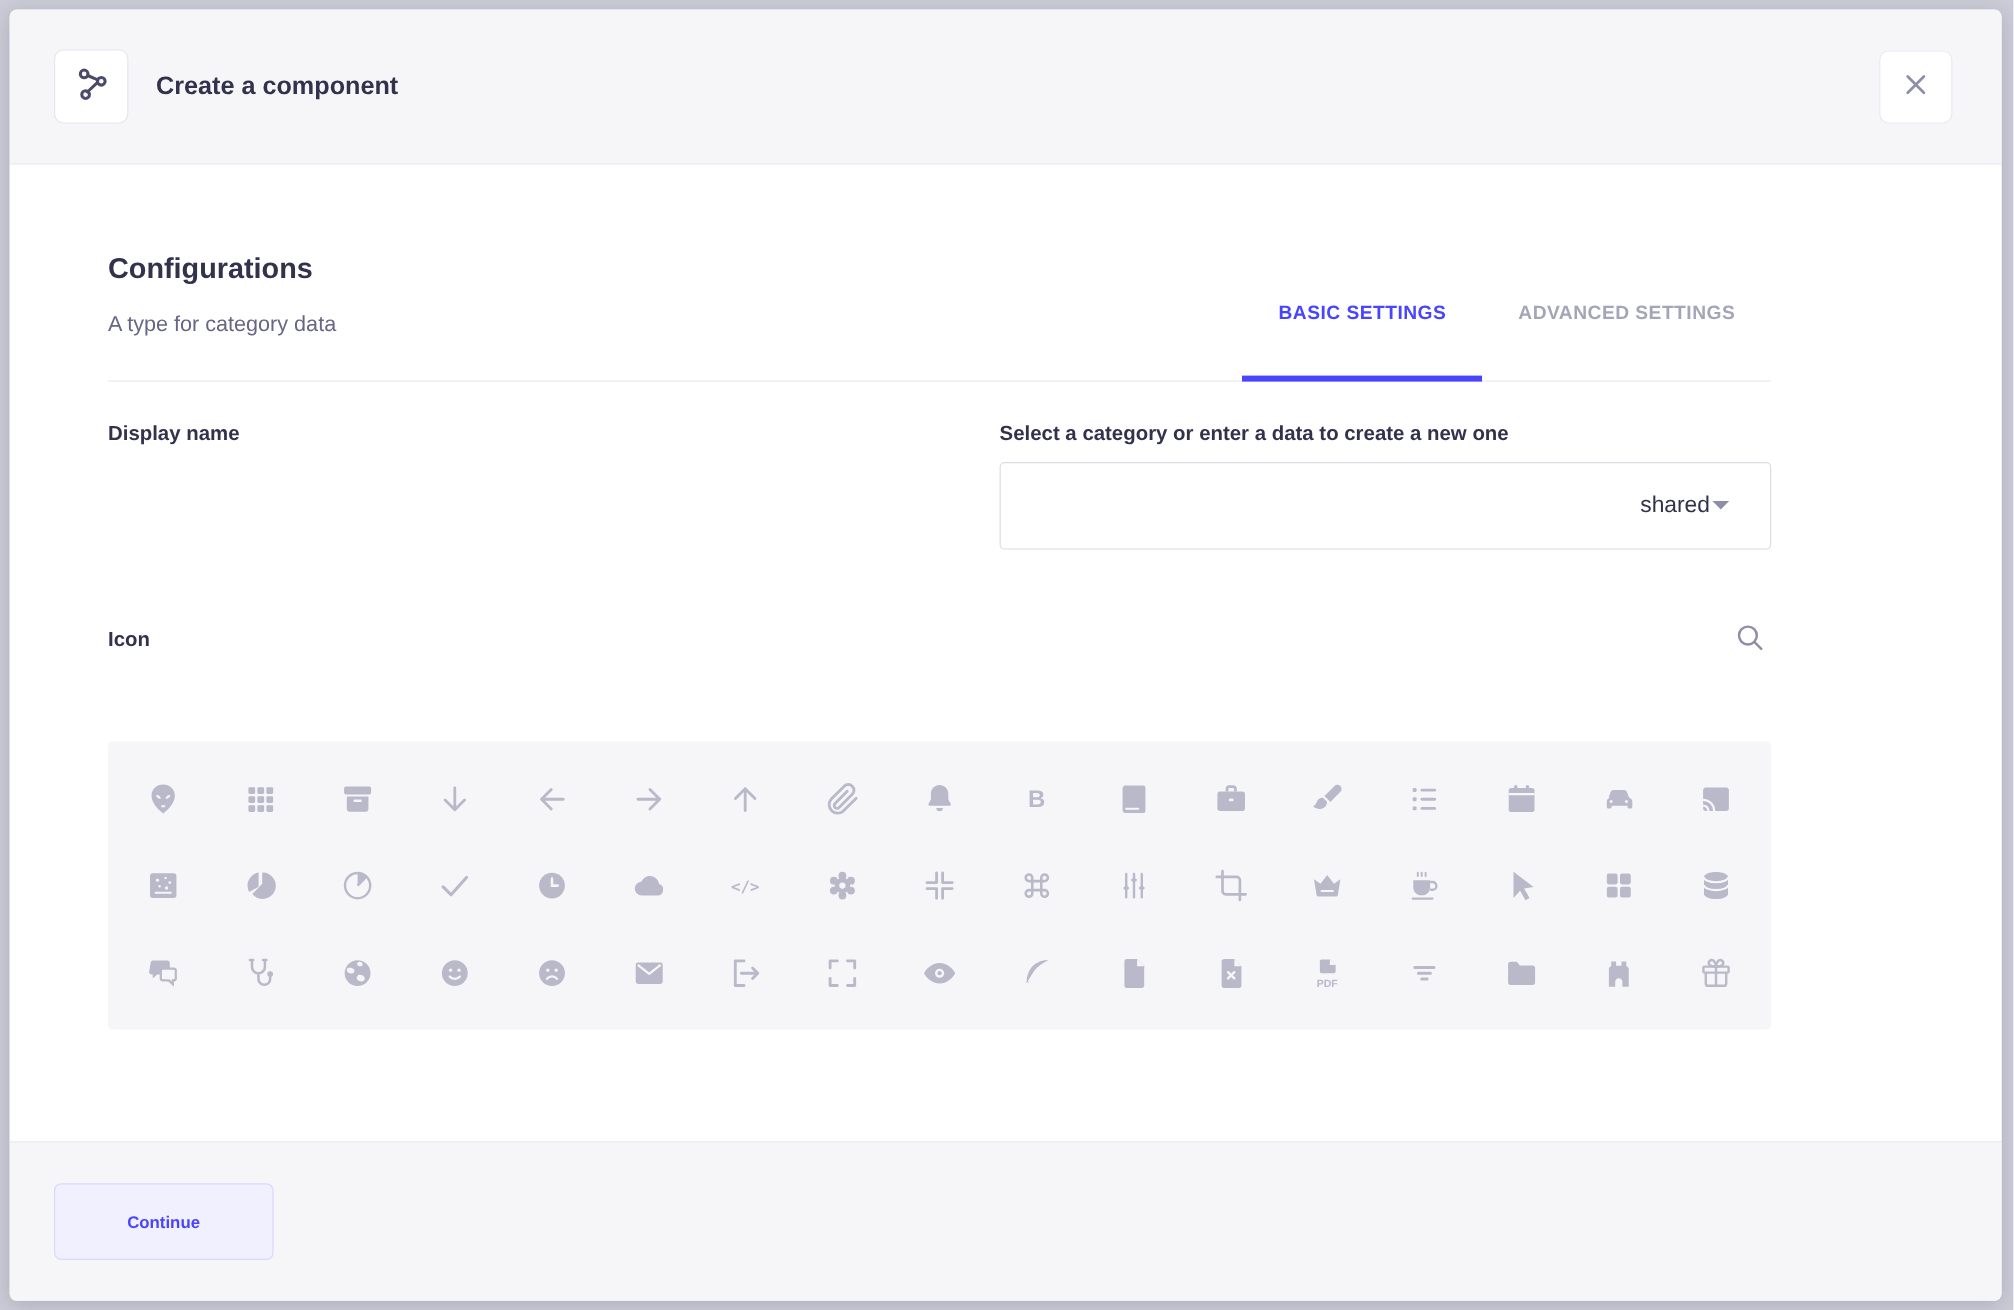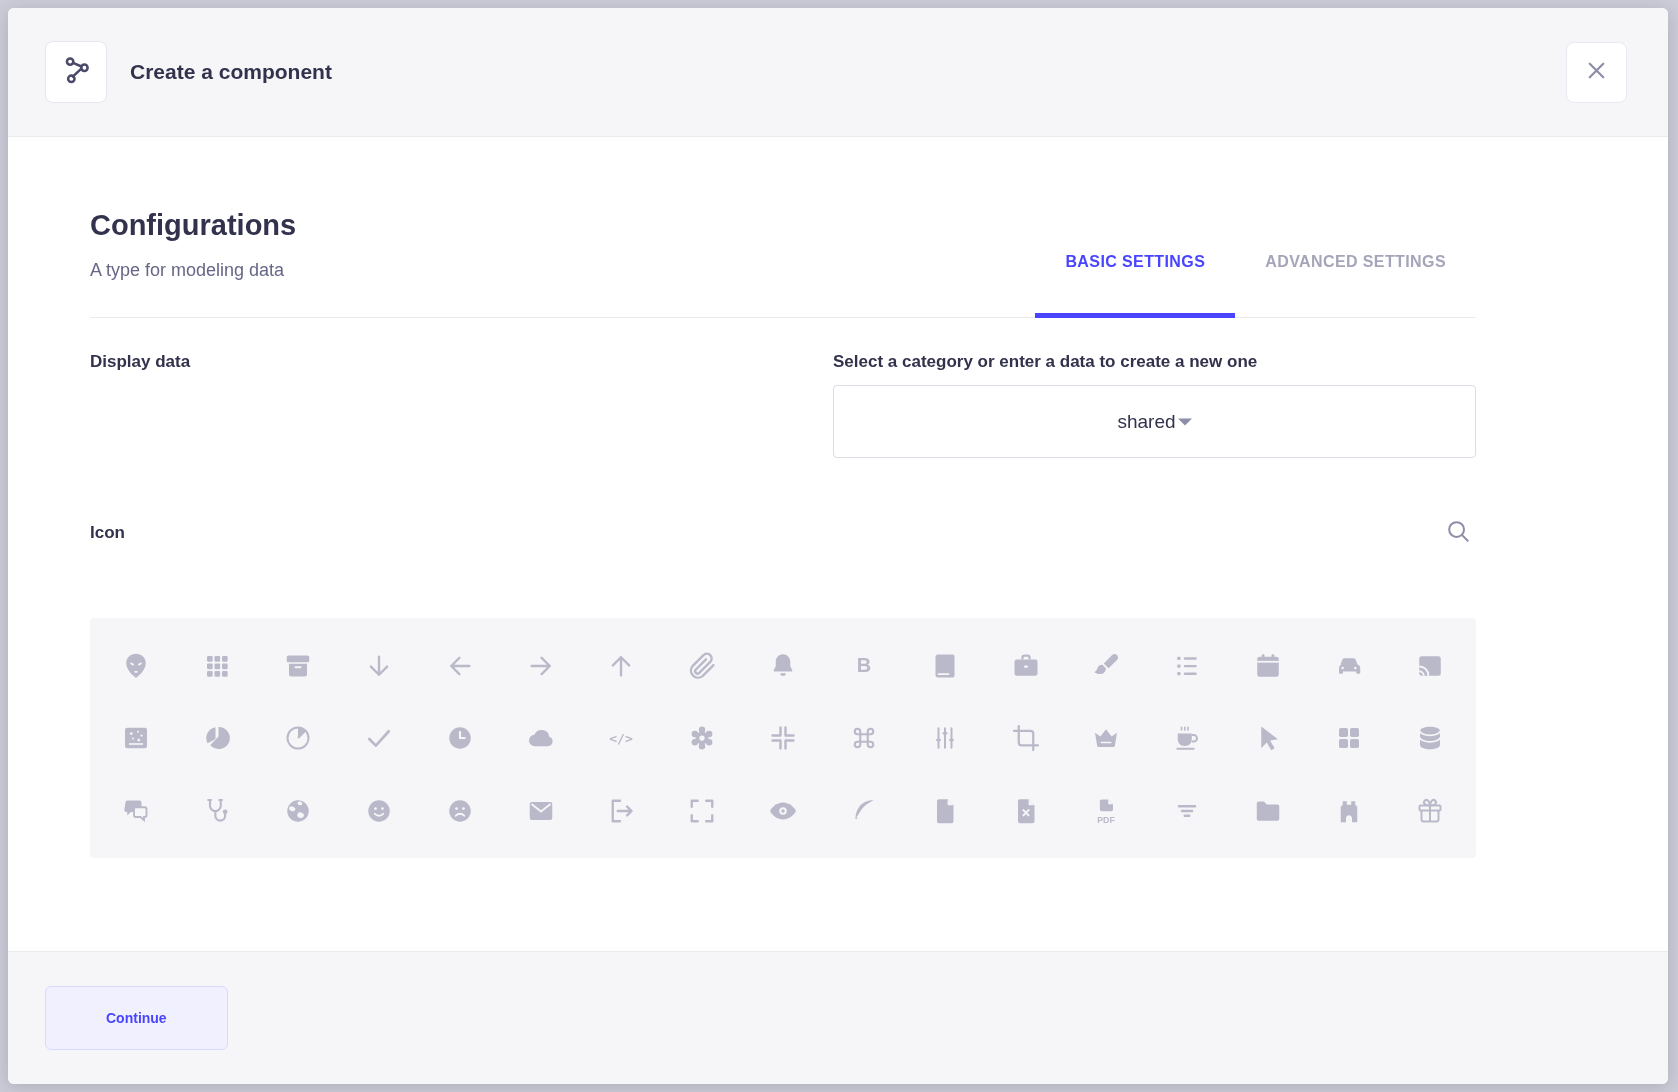--- a/index.html
+++ b/index.html
@@ -28,40 +28,40 @@
   .btn-close{
     margin-left:auto;width:61px;height:61px;background:#fff;border:1px solid #e9e9f2;border-radius:8px;
     display:flex;align-items:center;justify-content:center;cursor:pointer;padding:0;
   }
   
   .modal-body{position:absolute;top:130px;left:0;right:0;bottom:133px;background:#fff;}
   .headline-row{
     position:absolute;left:82px;top:0;width:1386px;height:180px;
     border-bottom:1px solid var(--c-divider,#eaeaef);box-sizing:border-box;
   }
-  .page-heading{position:absolute;left:0;top:70px;font-size:29px;line-height:34px;font-weight:700;color:var(--c-text,#32324d);}
+  .page-heading{position:absolute;left:0;top:70px;font-size:24px;line-height:34px;font-weight:700;color:var(--c-text,#32324d);}
   .page-subheading{position:absolute;left:0;top:122px;font-size:18px;color:var(--c-muted,#666687);}
   .tabs{position:absolute;right:0;bottom:0;top:0;display:flex;align-items:flex-end;}
   .tab{position:relative;padding:0 30px 46px;font-size:16px;font-weight:700;letter-spacing:.4px;cursor:pointer;white-space:nowrap;}
   .tab.active{color:var(--c-accent,#4945ff);}
   .tab.active::after{content:"";position:absolute;left:0;right:0;bottom:-1px;height:5px;background:var(--c-accent,#4945ff);}
   .tab.inactive{color:var(--c-tab-inactive,#a5a5ba);}
   .field{position:absolute;top:214px;}
   .field-display-name{left:82px;width:718px;}
   .field-category{left:825px;width:643px;}
   .field-label{font-size:17px;font-weight:700;color:var(--c-text,#32324d);display:block;margin-bottom:13px;white-space:nowrap;}
   .text-input{
     box-sizing:border-box;width:100%;height:73px;border:1px solid var(--c-border,#dcdce4);border-radius:4px;
     background:#fff;padding:0 34px;font-size:19px;color:var(--c-text,#32324d);outline:none;
     font-family:"Liberation Sans",sans-serif;
   }
   .select{
     box-sizing:border-box;width:100%;height:73px;border:1px solid var(--c-border,#dcdce4);border-radius:4px;
     background:#fff;padding:0 32px 0 34px;font-size:19px;color:var(--c-text,#32324d);
-    display:flex;align-items:center;justify-content:center;cursor:pointer;
+    display:flex;align-items:center;justify-content:flex-end;cursor:pointer;
   }
   .icon-section-header{
     position:absolute;left:82px;top:376px;width:1386px;height:38px;
     display:flex;align-items:center;justify-content:space-between;
   }
   .btn-search{background:none;border:none;padding:4px;cursor:pointer;display:flex;align-items:center;}
   .icon-grid{
     position:absolute;left:82px;top:480px;width:1386px;height:240px;box-sizing:border-box;
     background:var(--c-surface,#f6f6f9);border-radius:4px;
     display:flex;flex-direction:column;justify-content:space-evenly;padding:8px 6px;
@@ -101,29 +101,29 @@
           <svg viewBox="0 0 24 24" width="27" height="27">
             <path d="M6 6l12 12M18 6L6 18" stroke="#8e8ea9" stroke-width="2" stroke-linecap="round" fill="none"></path>
           </svg>
         </span>
       </button>
     </div>
 
     <div class="modal-body">
       <div class="headline-row">
         <div class="page-heading">Configurations</div>
-        <div class="page-subheading">A type for modeling data</div>
+        <div class="page-subheading">A type for category data</div>
         <div class="tabs">
           <div class="tab active">BASIC SETTINGS</div>
           <div class="tab inactive">ADVANCED SETTINGS</div>
         </div>
       </div>
 
       <div class="field field-display-name">
-        <label class="field-label">Display data</label>
+        <label class="field-label">Display name</label>
       </div>
 
       <div class="field field-category">
         <label class="field-label">Select a category or enter a data to create a new one</label>
         <div class="select">
           <span>shared</span>
           <span>
             <svg viewBox="0 0 18 12" width="18" height="12">
                 <path d="M2 2.5l7 7 7-7z" fill="#8e8ea9"></path>
               </svg>

